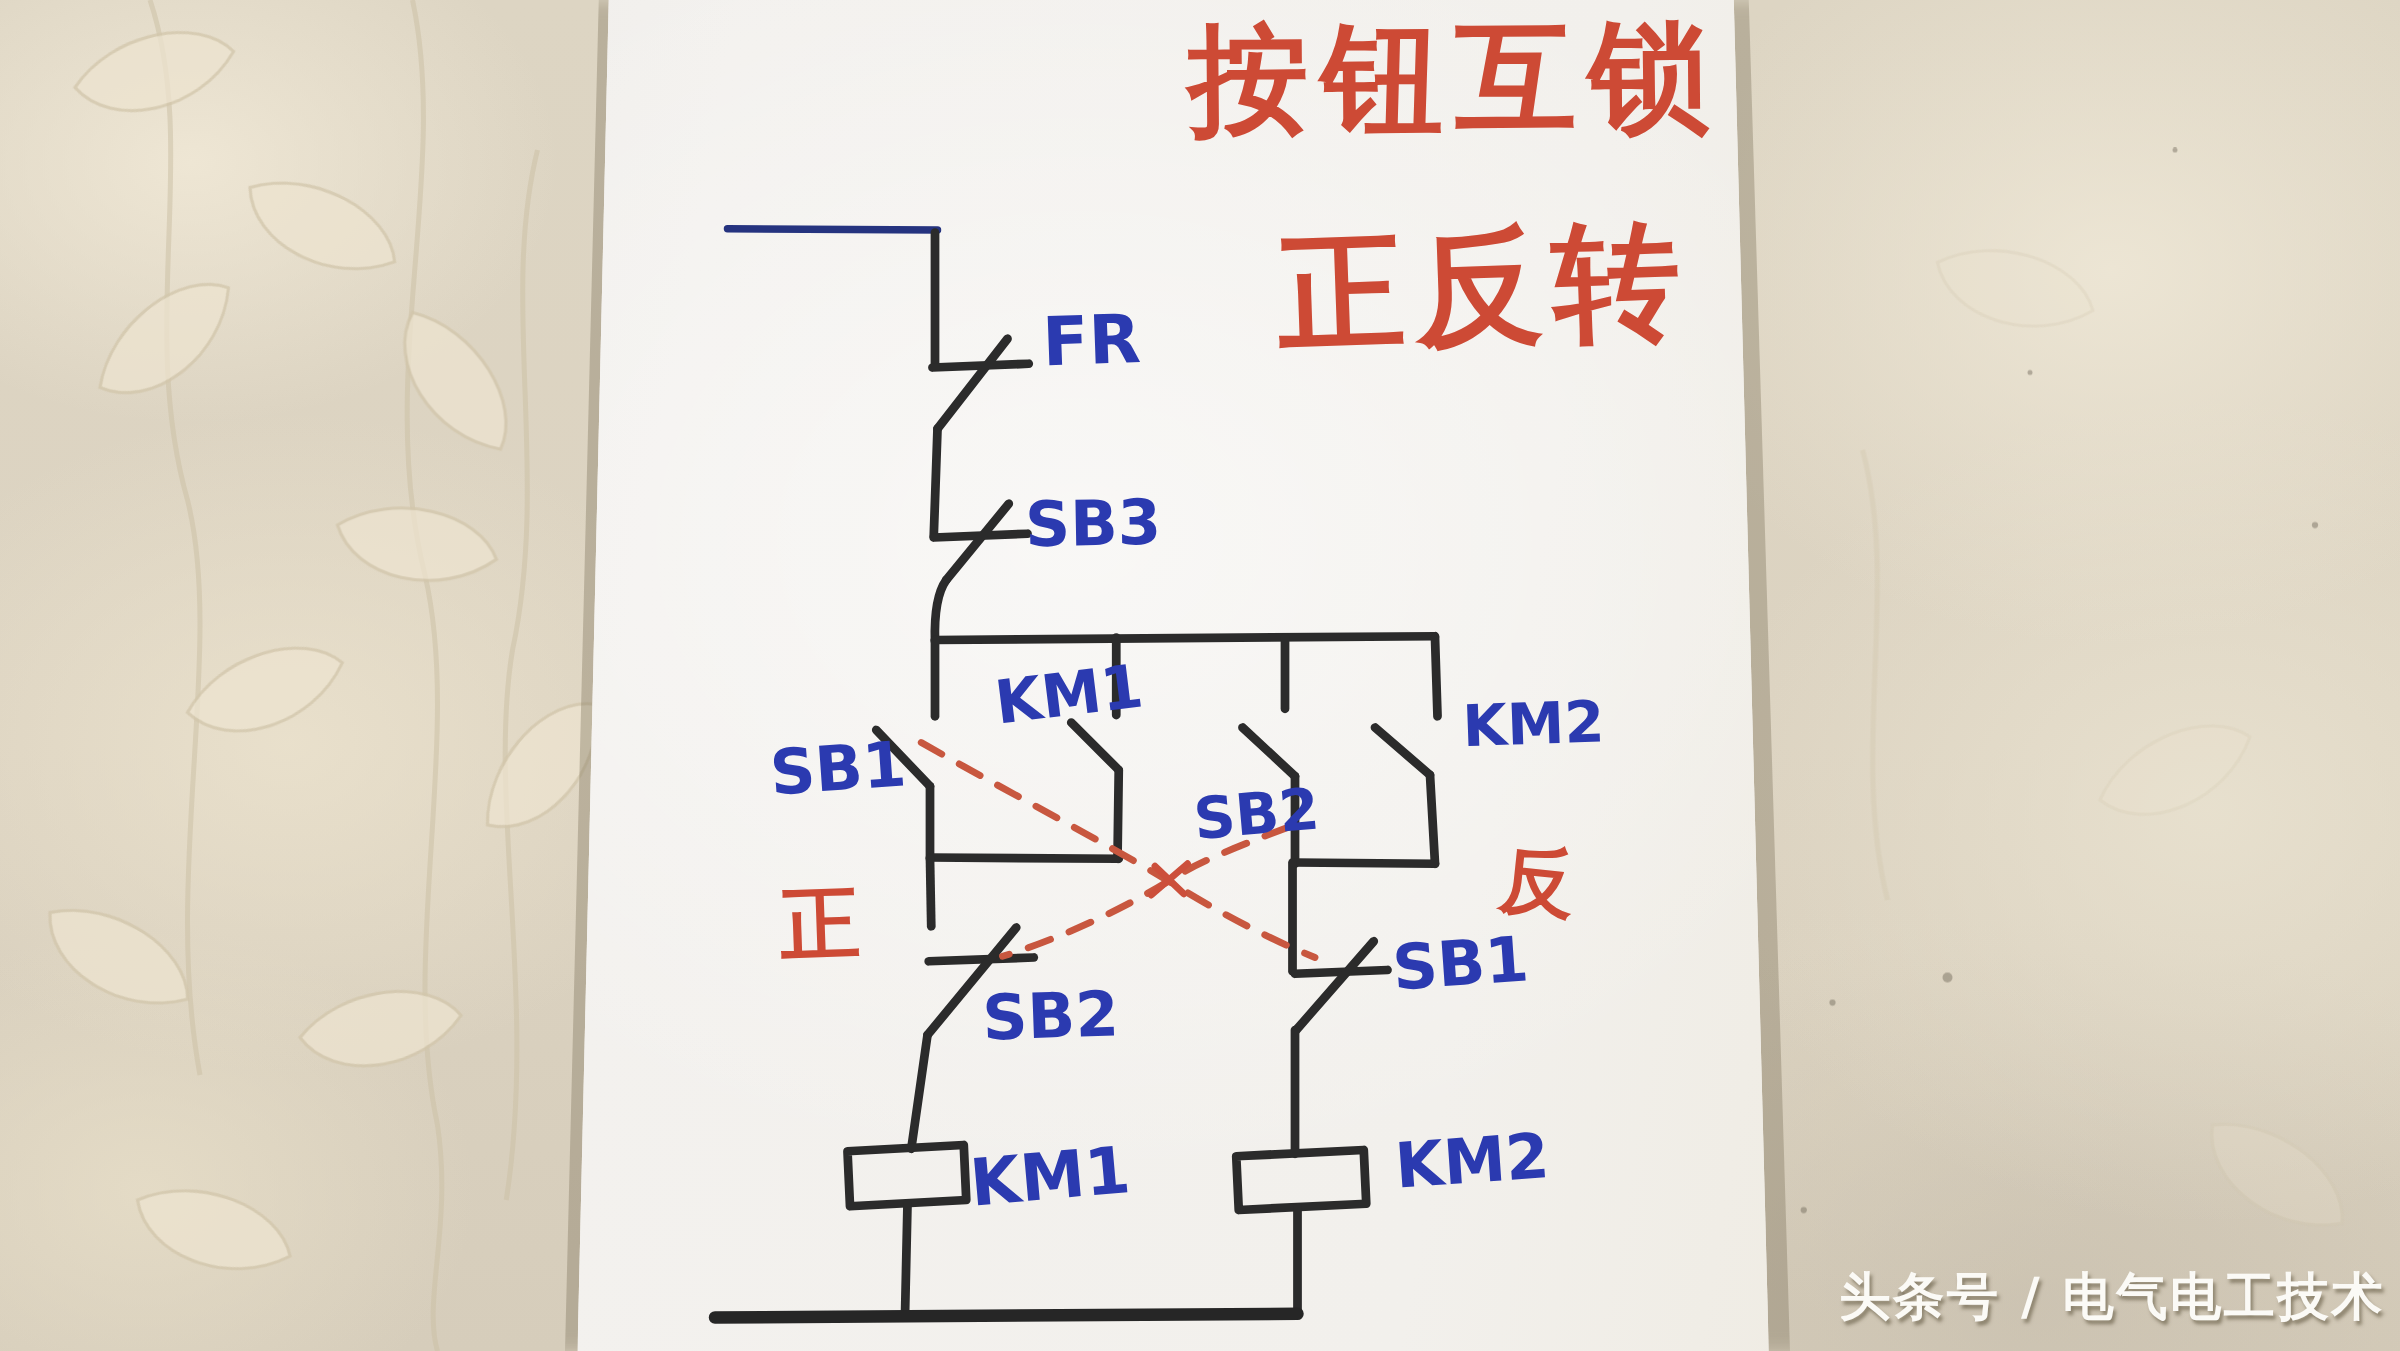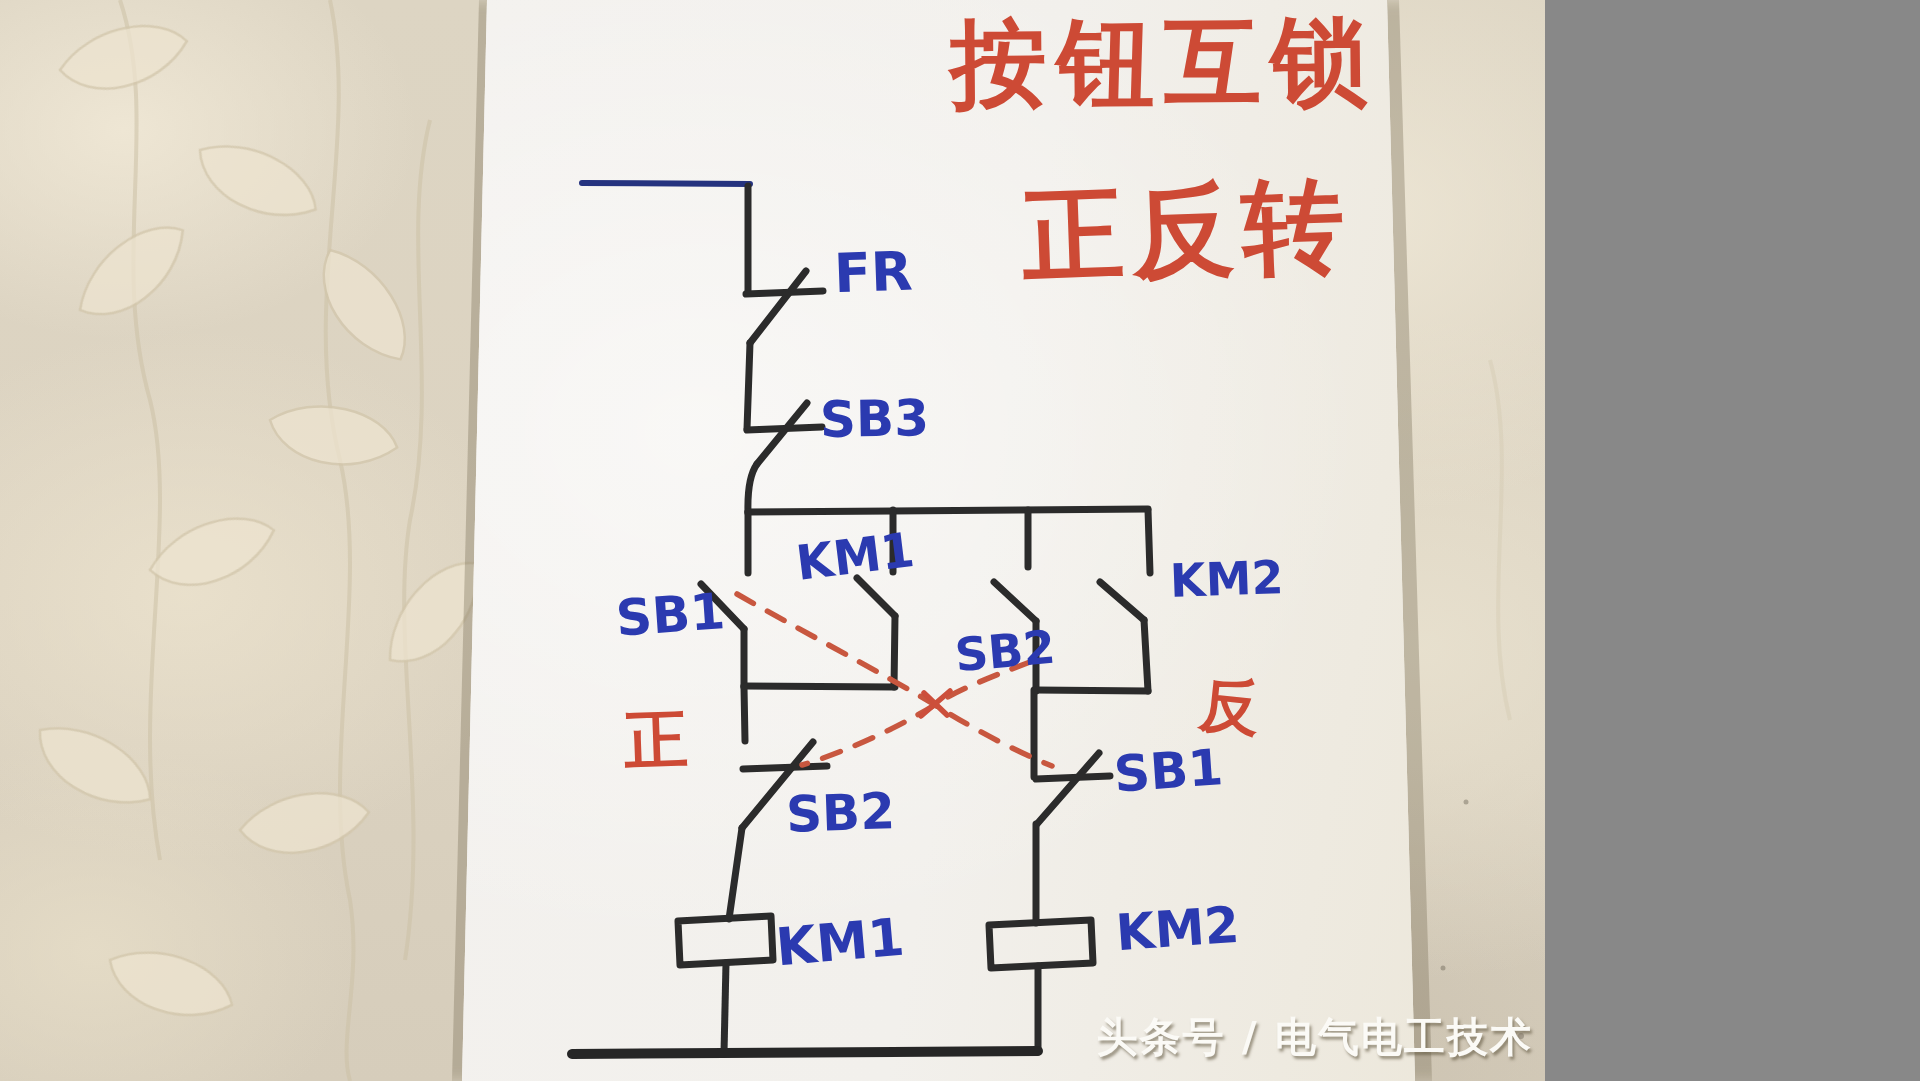--- a/index.html
+++ b/index.html
@@ -1,17 +1,17 @@
 <!DOCTYPE html>
 <html><head>
 <meta charset="utf-8">
 <style>
   html,body{margin:0;padding:0;background:#888;}
   .stage{
-    position:relative;width:1545px;height:1081px;overflow:hidden;
+    position:relative;width:1920px;height:1081px;overflow:hidden;
     font-family:"DejaVu Sans","Liberation Sans",sans-serif;
     background:#ddd4c2;
   }
   
   .wallpaper{
     position:absolute;inset:0;
     background:
       radial-gradient(420px 300px at 8% 12%, rgba(240,232,214,.9), rgba(240,232,214,0) 70%),
       radial-gradient(500px 380px at 12% 55%, rgba(236,227,206,.8), rgba(236,227,206,0) 70%),
       radial-gradient(380px 300px at 6% 88%, rgba(231,222,200,.8), rgba(231,222,200,0) 70%),

